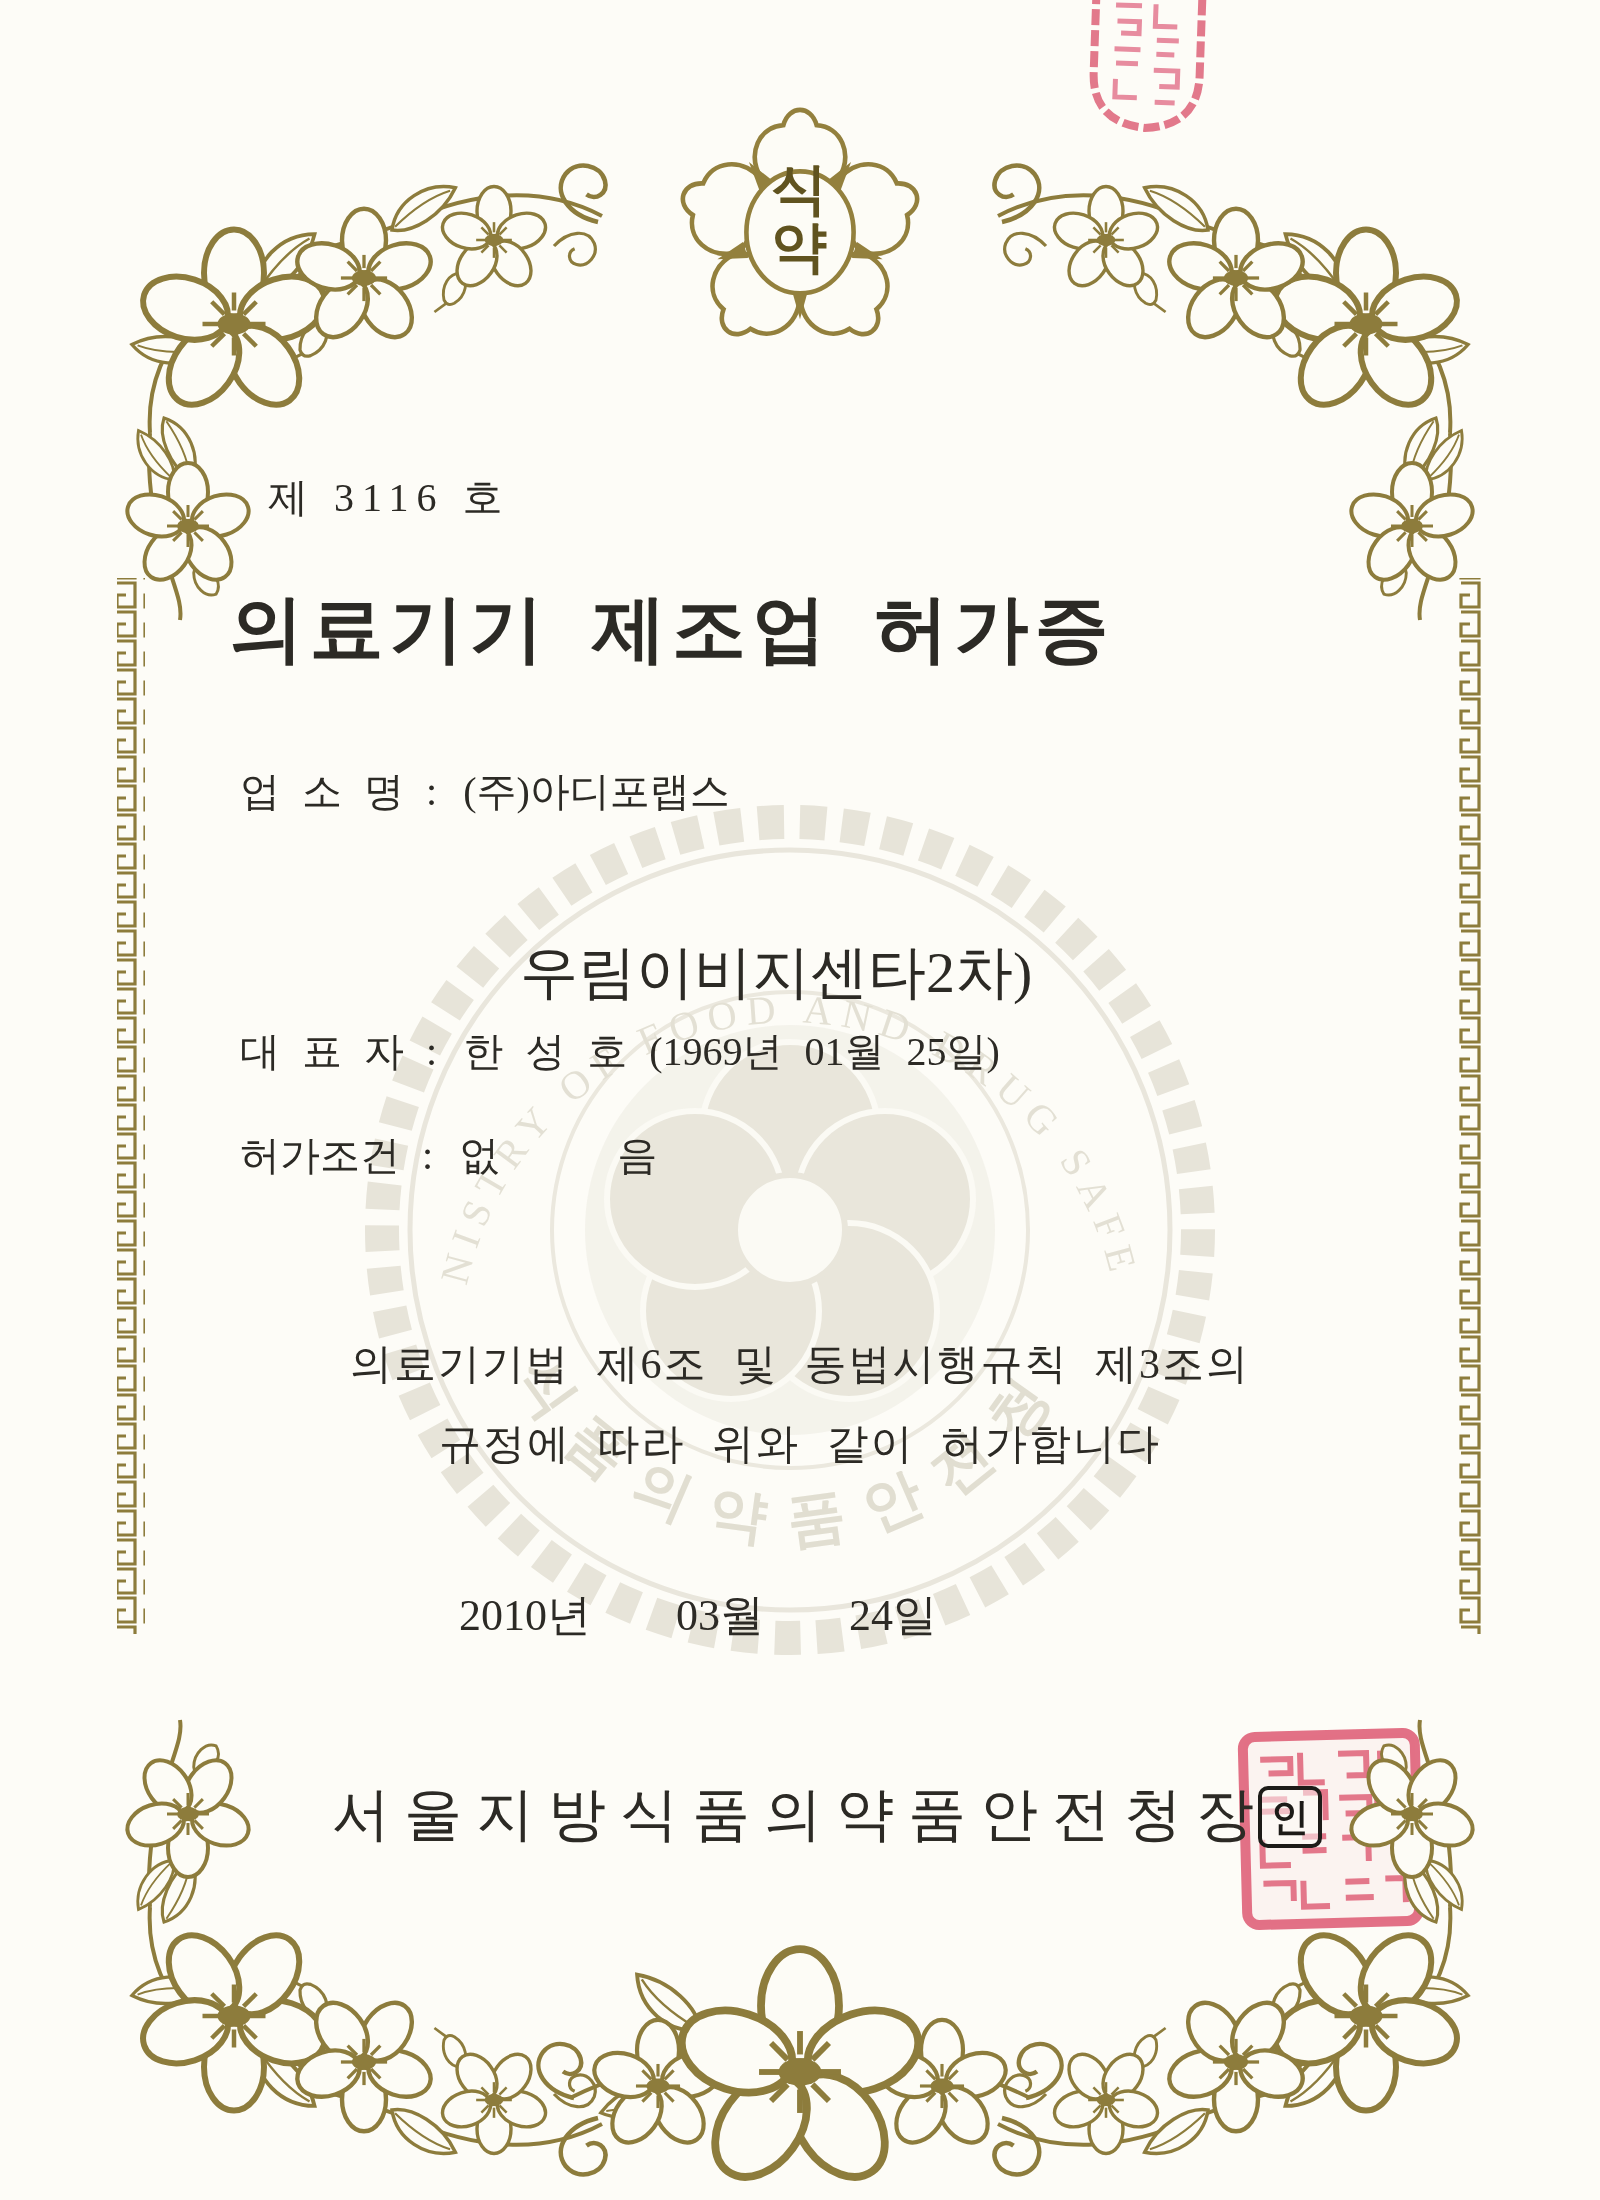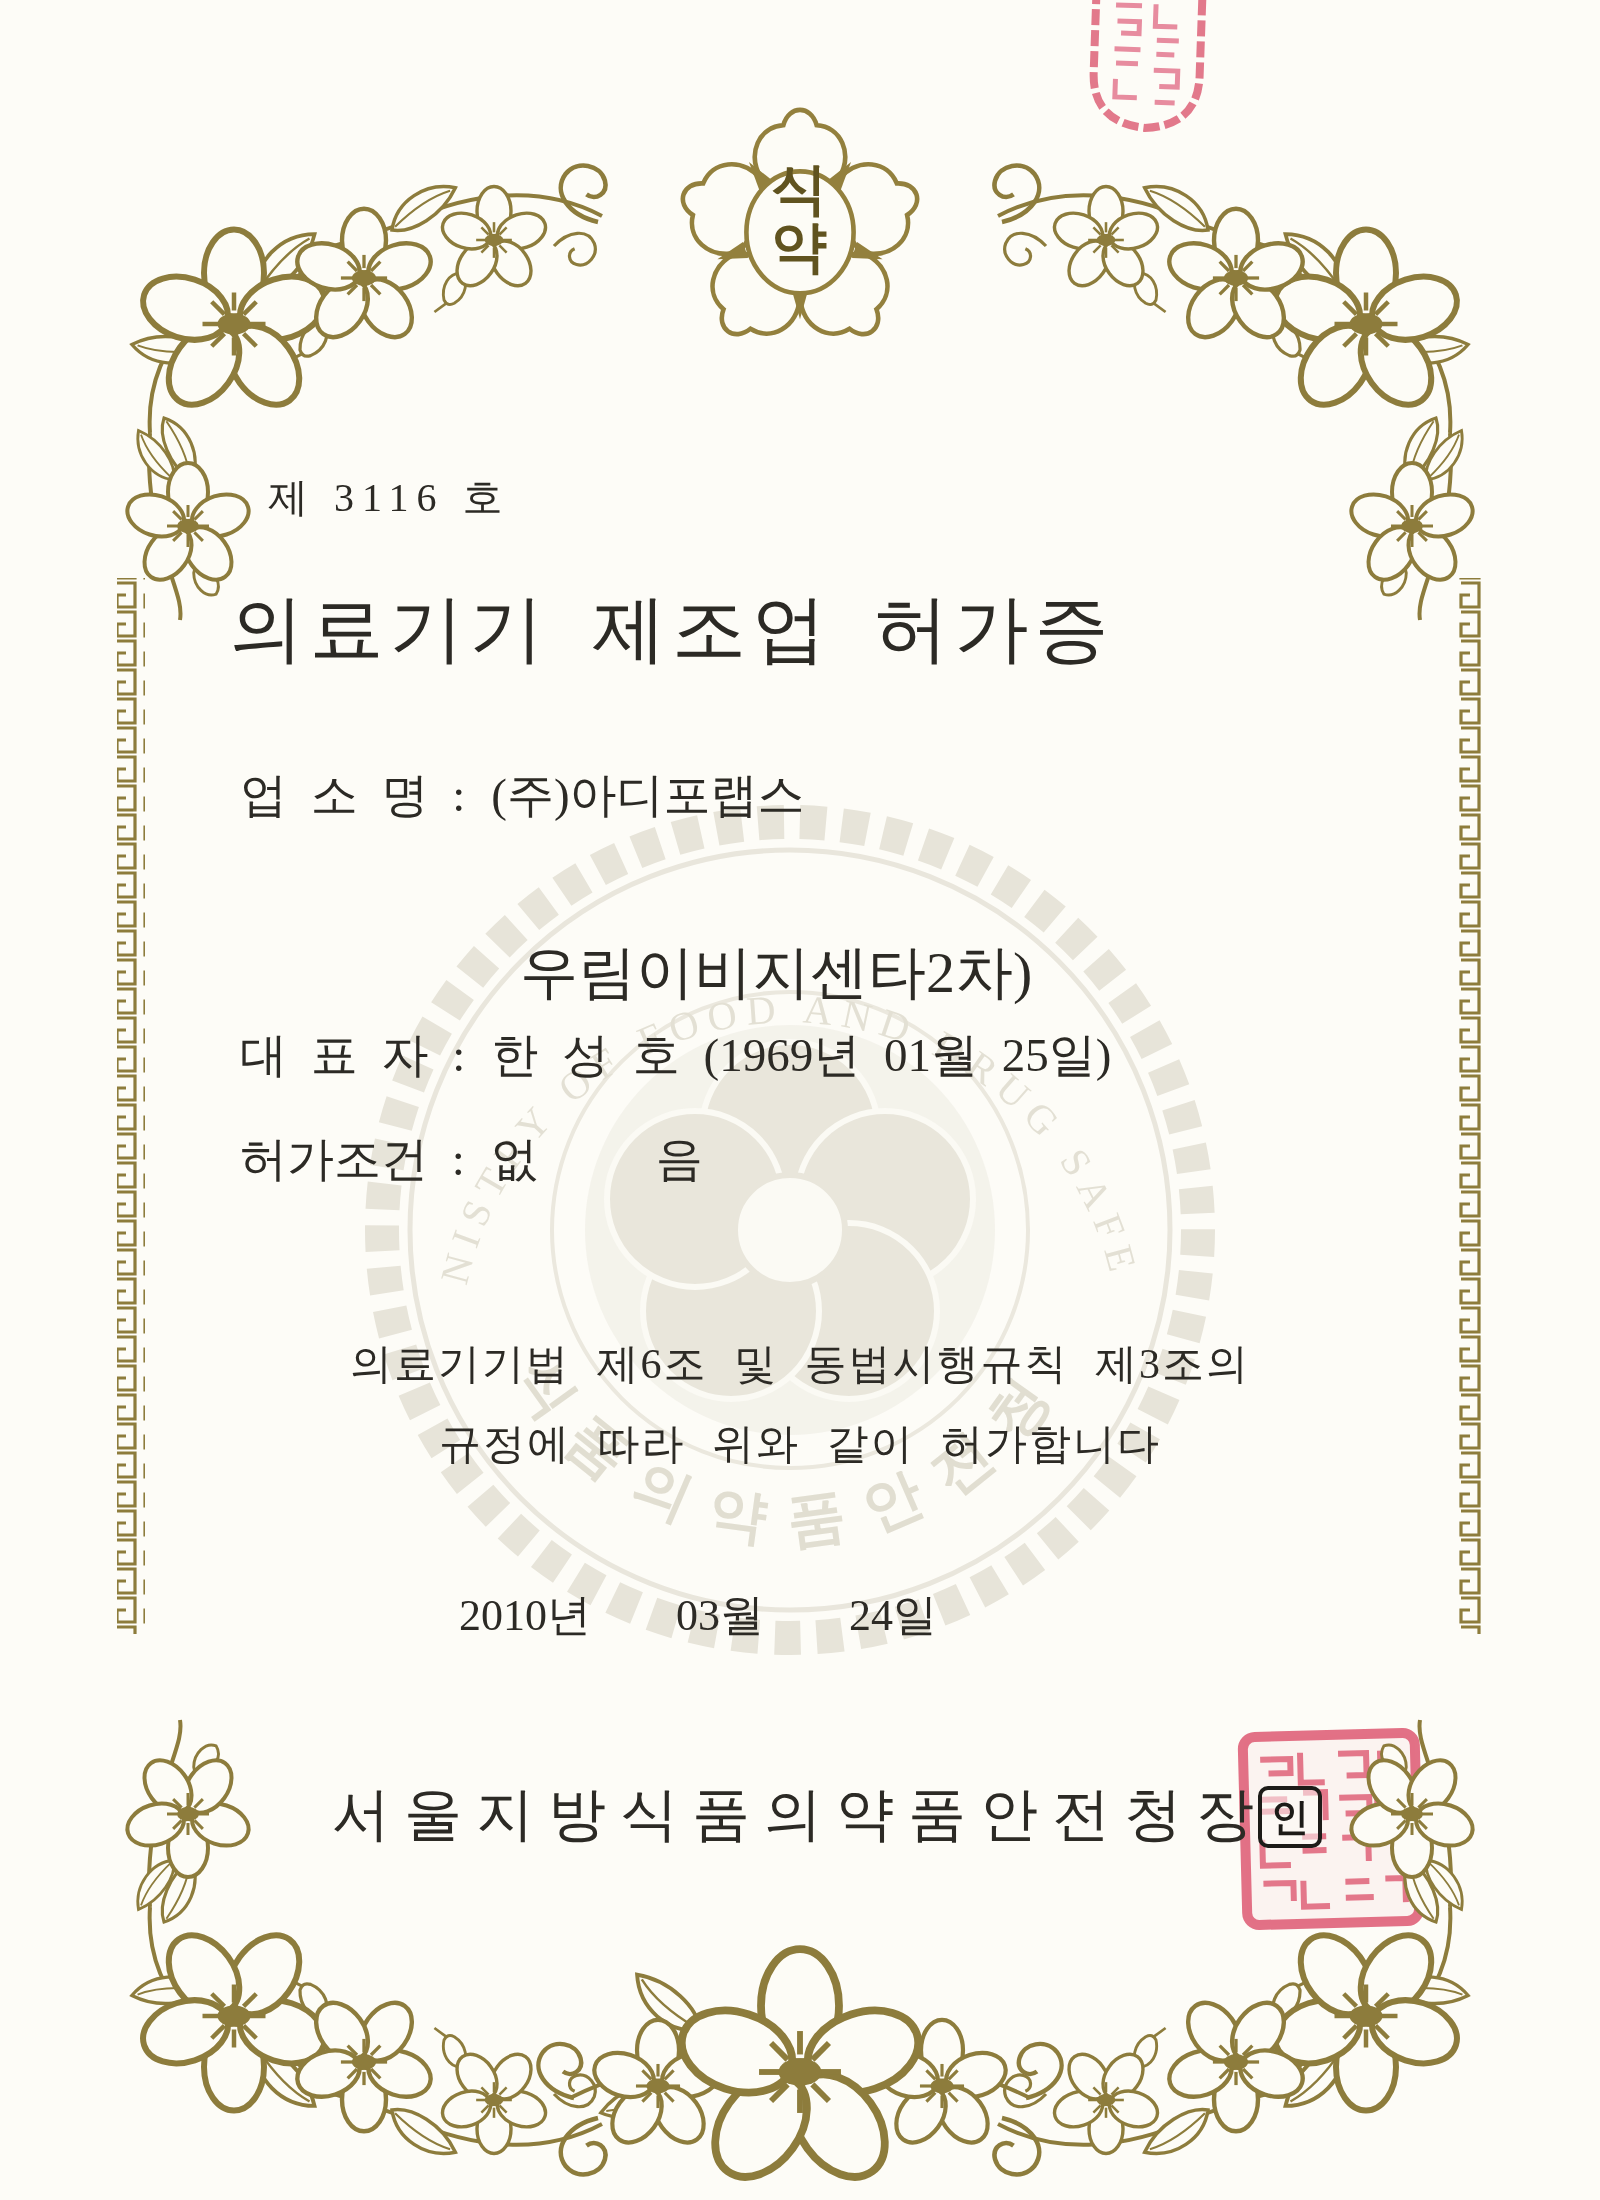--- a/index.html
+++ b/index.html
@@ -25,23 +25,23 @@
   
   .emblem{position:absolute;left:664px;top:90px;width:272px;height:268px;z-index:3}
   .emblem-text{
     position:absolute;left:664px;top:160px;width:272px;z-index:4;text-align:center;
     font-size:56px;line-height:1.04;font-weight:bold;color:#60531f;letter-spacing:2px;
   }
   .emblem-text span{display:block}
   
   .txt{position:absolute;z-index:5;white-space:nowrap}
   .cert-no{left:268px;top:470px;font-size:40px;letter-spacing:8px}
-  .title{left:0;top:580px;width:1344px;text-align:center;font-size:74px;font-weight:normal;
+  .title{left:0;top:580px;width:1344px;text-align:center;font-size:74px;font-weight:bold;
          letter-spacing:6px;word-spacing:18px;margin:0}
-  .f-row{left:240px;font-size:47px;word-spacing:12px}
+  .f-row{left:240px;font-size:40px;word-spacing:12px}
   .f-row .f-value{margin-left:26px}
   .f1{top:764px}.f2{top:862px}.f2b{left:520px;top:934px;font-size:58px}
   .f3{top:1024px}.f4{top:1128px}
   .f4 .gap{margin-left:118px}
   .body-line{left:0;width:1600px;text-align:center;font-size:42px;letter-spacing:2px;word-spacing:14px}
   .body1{top:1336px}.body2{top:1416px}
   .date-line{left:0;top:1586px;width:1396px;text-align:center;font-size:44px}
   .date-line .dm{margin-left:85px}
   .issuer{left:0;top:1776px;width:1600px;text-align:center;font-size:58px;letter-spacing:14px}
 </style>

